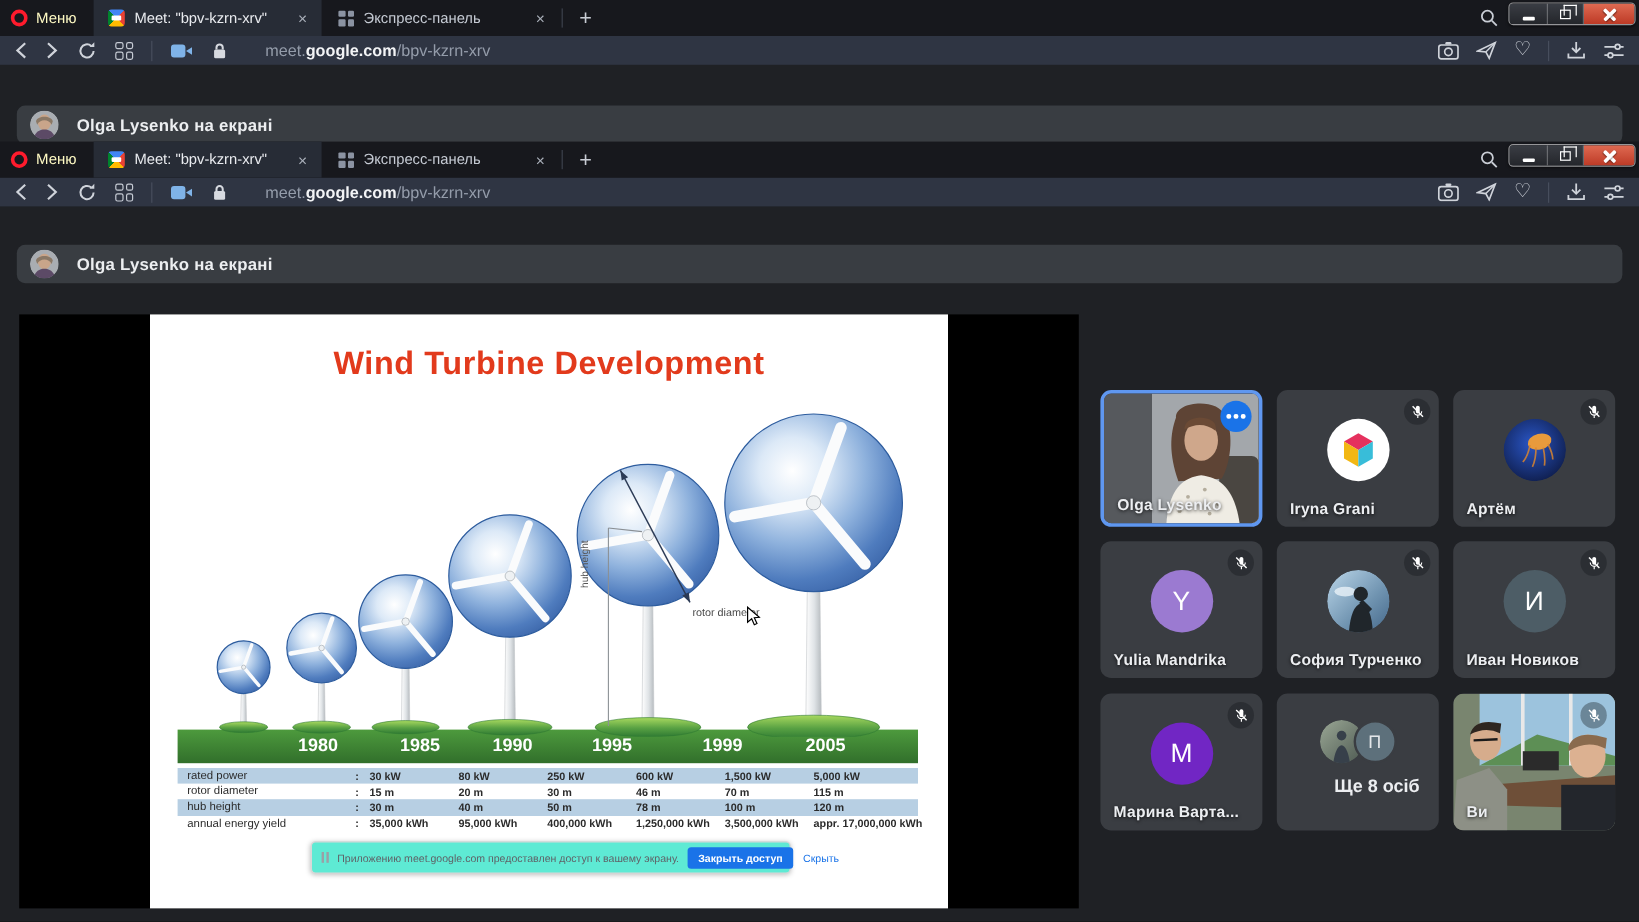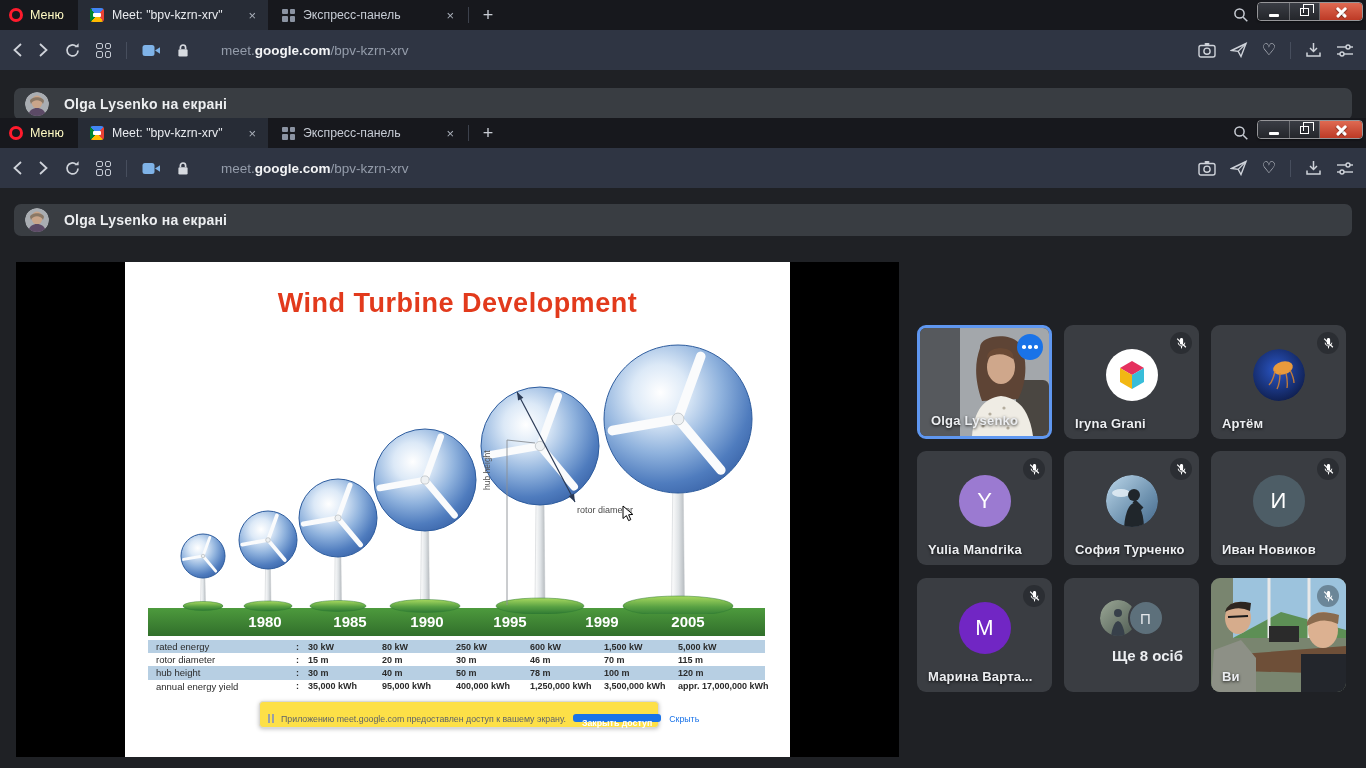--- a/index.html
+++ b/index.html
@@ -29,21 +29,21 @@
   .wbtn{width:32px;background:linear-gradient(#3a3d44,#24262b);display:flex;align-items:center;justify-content:center;border-right:1px solid rgba(255,255,255,.28)}
   .wbtn.wmax{width:30px}
   .wbtn.wclose{width:42px;background:linear-gradient(#df6a52,#bd3a26);border-right:none}
   .g-min{width:10px;height:3px;background:#fff;border-radius:1px;margin-top:7px}
   .g-max{position:relative;width:9px;height:8px;border:1.5px solid #fff;background:rgba(0,0,0,.1)}
   .g-max:before{content:"";position:absolute;left:2px;top:-5px;width:9px;height:8px;border:1.5px solid #fff;border-bottom:none}
   .g-close{position:relative;width:13px;height:13px}
   .g-close:before,.g-close:after{content:"";position:absolute;left:0;top:5.5px;width:13px;height:2.6px;background:#fff;border-radius:1px;box-shadow:0 1px 1px rgba(0,0,0,.35)}
   .g-close:before{transform:rotate(45deg)}
   .g-close:after{transform:rotate(-45deg)}
-  .addrbar{height:40px;background:#2f3543;display:flex;align-items:center;padding:0 12px}
+  .addrbar{height:24px;background:#2f3543;display:flex;align-items:center;padding:0 12px}
   .abar-left{display:flex;align-items:center;gap:15px}
   .abar-sep{width:1px;height:17px;background:#474e5d}
   .url{margin-left:16px;font-size:13.5px;white-space:nowrap}
   .url .u1,.url .u3{color:#949caa}
   .url .u2{color:#f3f4f6;font-weight:700}
   .abar-right{margin-left:auto;display:flex;align-items:center;gap:14px}
   .heart{font-size:16px;color:#cfd3da;line-height:1}
   svg.ic{display:block}
 
   
@@ -60,21 +60,21 @@
   .cursor{position:absolute;left:497px;top:243px;z-index:5}
   .yearbar{position:absolute;left:23px;top:346px;width:617px;height:28px;background:linear-gradient(#4d9a3d,#316f2b);z-index:1}
   .year{position:absolute;top:5px;transform:translateX(-50%);font-size:15px;font-weight:700;color:#fff}
   .ttable{position:absolute;left:23px;top:378px;width:617px;z-index:2;font-size:9px;color:#2b2b2b}
   .trow{display:flex;align-items:center;height:13.2px}
   .trow.blue{background:#b7cfe3}
   .tlabel{width:148px;padding-left:8px;font-size:9.5px;white-space:nowrap}
   .tcolon{width:12px;font-weight:700}
   .tval{width:74px;font-weight:700;white-space:nowrap}
   .tval.v6{width:85px}
-  .notice{position:absolute;left:134px;top:439px;width:400px;height:27px;background:#fde047;border:1px solid #d8d8d8;border-radius:4px;box-shadow:0 1px 4px rgba(0,0,0,.25);display:flex;padding:12px 8px;z-index:6;white-space:nowrap}
+  .notice{position:absolute;left:134px;top:439px;width:400px;height:27px;background:#5eead4;border:1px solid #d8d8d8;border-radius:4px;box-shadow:0 1px 4px rgba(0,0,0,.25);display:flex;align-items:center;padding:12px 8px;z-index:6;white-space:nowrap}
   .pausebars{display:flex;gap:2px;margin-right:7px;flex:none}
   .pausebars i{display:block;width:2px;height:9px;background:#9aa0a6}
   .ntext{font-size:8.8px;color:#5f6368}
   .nbtn{margin-left:7px;background:#1a73e8;color:#fff;font-size:8.8px;font-weight:700;padding:4px 9px;border-radius:3px;border:none;flex:none}
   .nhide{margin-left:8px;color:#1a73e8;font-size:8.8px;flex:none}
 
   
   .tile{position:absolute;width:135px;height:114px;background:#3a3d42;border-radius:9px;overflow:hidden}
   .tile.sel{border:3px solid #5f97f0}
   .tname{position:absolute;left:11px;bottom:8px;font-size:13px;font-weight:700;color:#eceef1;text-shadow:0 1px 3px rgba(0,0,0,.8);letter-spacing:.2px;z-index:4;white-space:nowrap}
@@ -411,21 +411,21 @@
         <span class="year" style="left:117px">1980</span>
         <span class="year" style="left:202px">1985</span>
         <span class="year" style="left:279px">1990</span>
         <span class="year" style="left:362px">1995</span>
         <span class="year" style="left:454px">1999</span>
         <span class="year" style="left:540px">2005</span>
       </div>
 
       <div class="ttable">
         <div class="trow blue">
-          <span class="tlabel">rated energy</span>
+          <span class="tlabel">rated power</span>
             <span class="tcolon">:</span>
           <span class="tval">30 kW</span>
             <span class="tval">80 kW</span>
             <span class="tval">250 kW</span>
             <span class="tval">600 kW</span>
             <span class="tval">1,500 kW</span>
             <span class="tval v6">5,000 kW</span>
         </div>
         <div class="trow">
           <span class="tlabel">rotor diameter</span>

